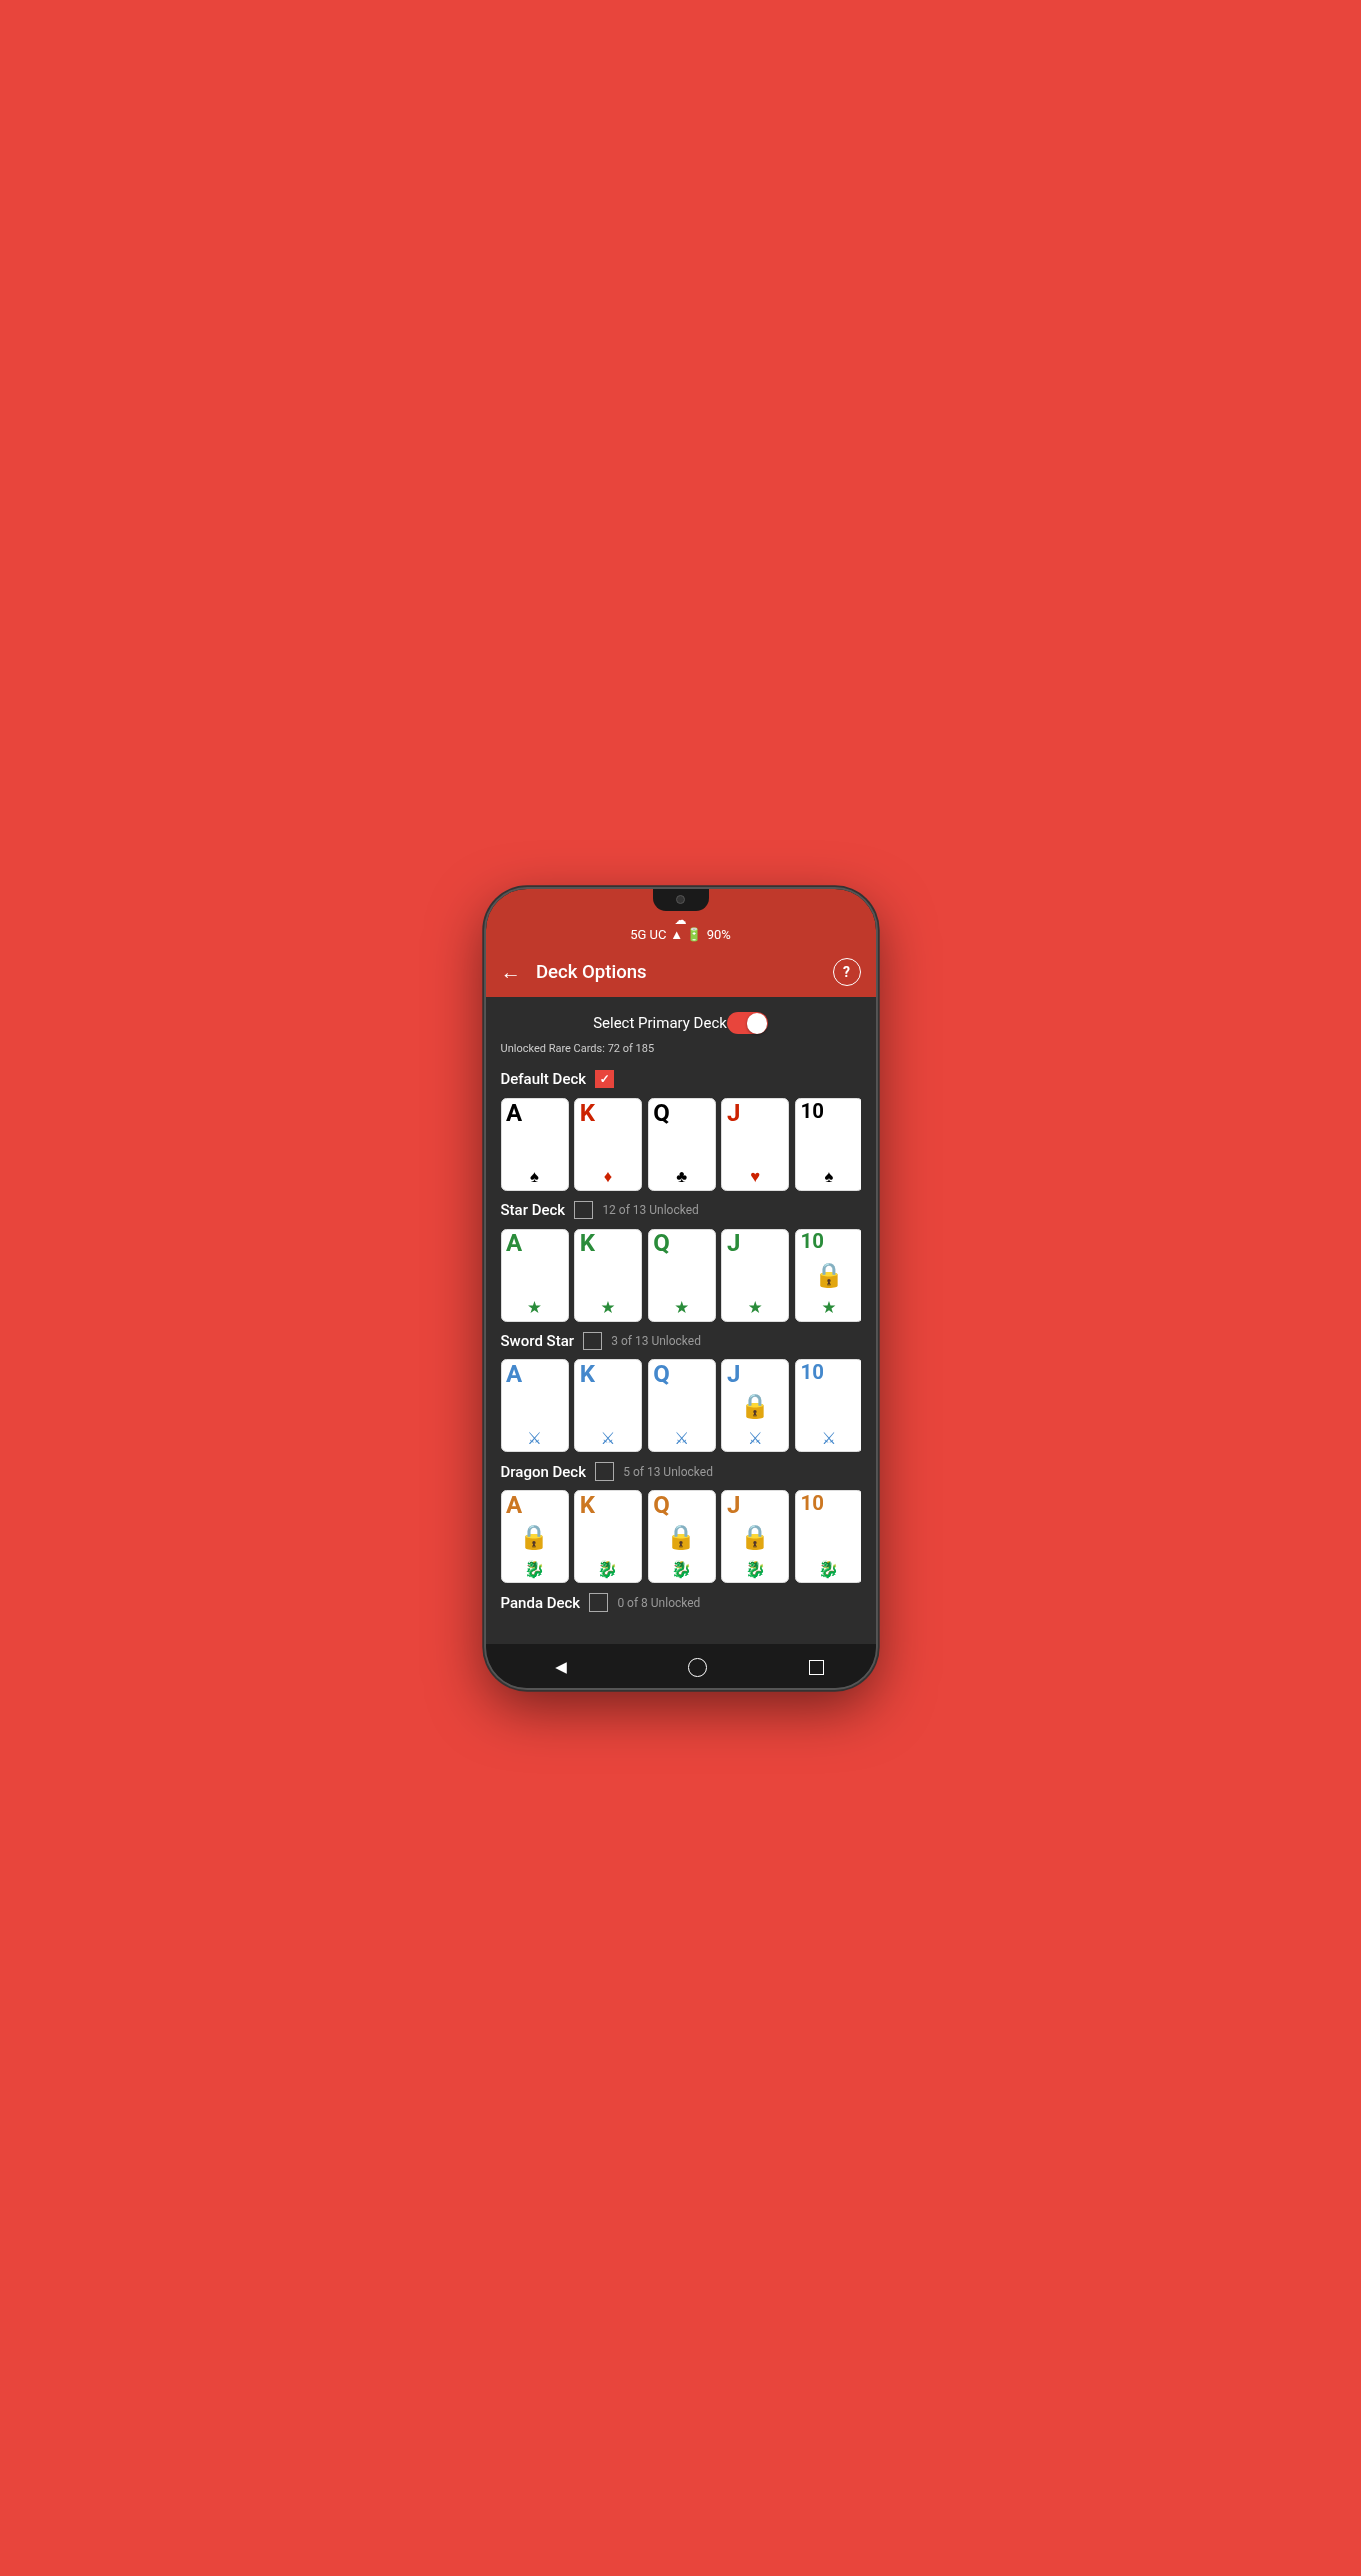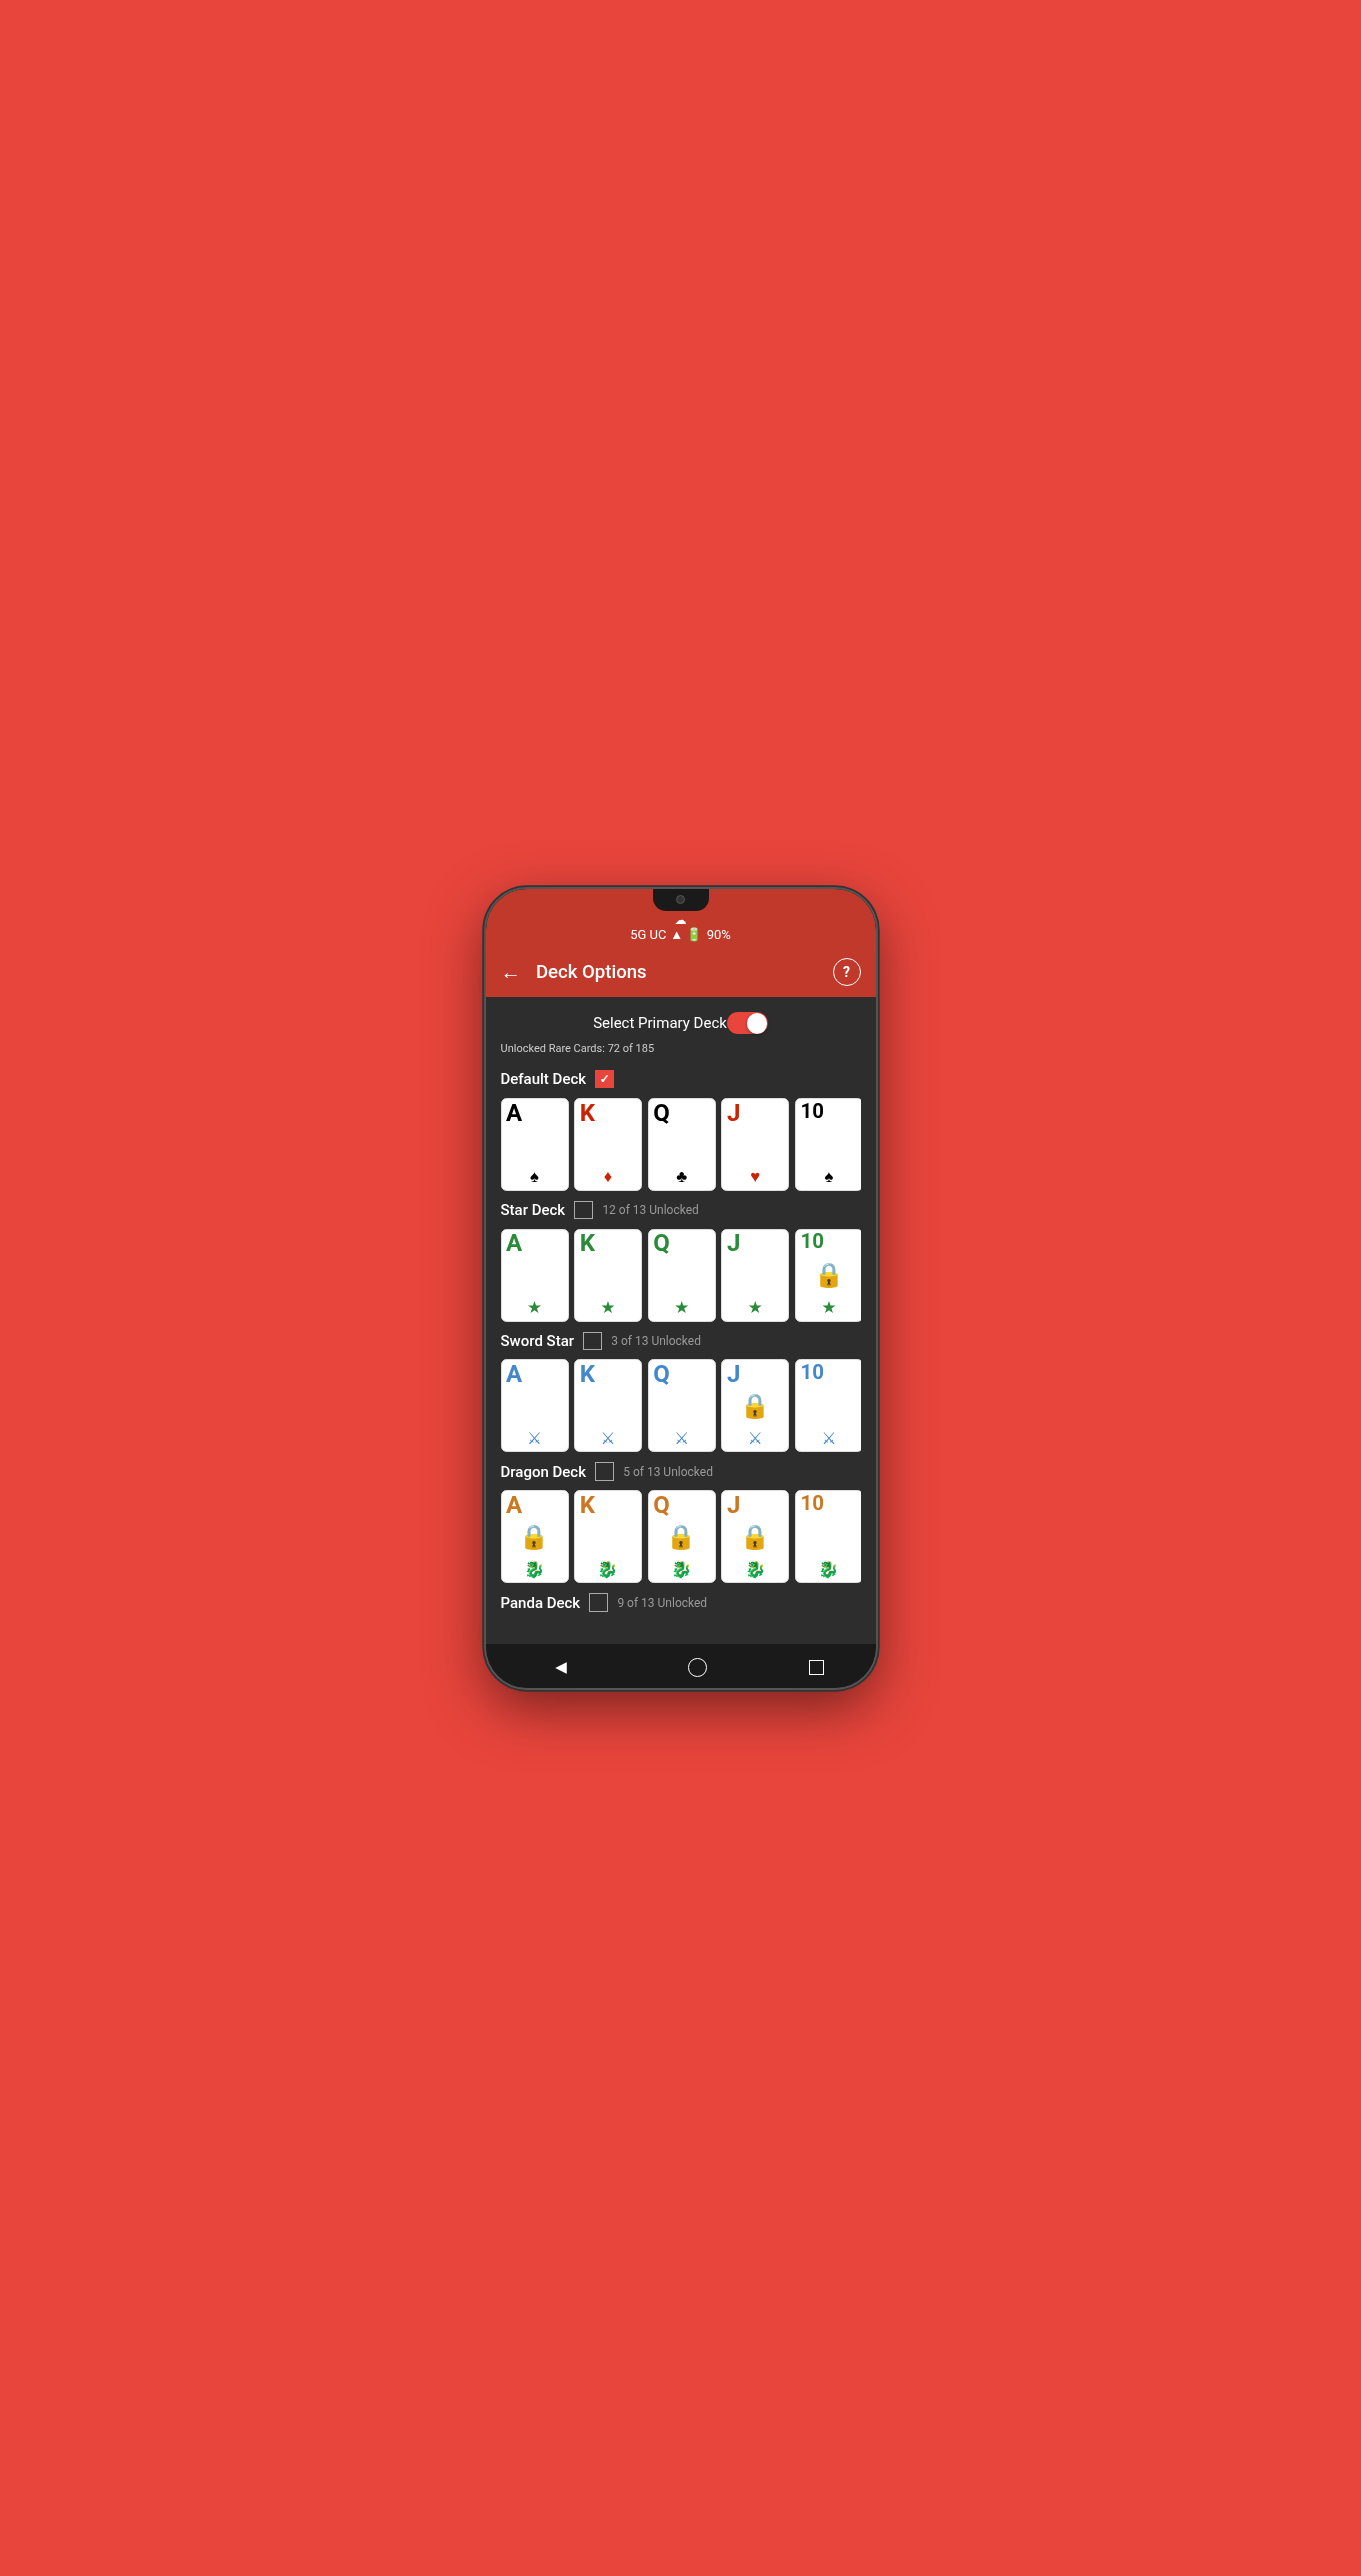--- a/index.html
+++ b/index.html
@@ -411,21 +411,21 @@
               <div class="card">
                 <div style="position: absolute; top: 1.9px; left: 4.6px; font-size: 20.4px; font-weight: bold; color: rgb(204, 119, 34); line-height: 1;">10</div>
                 <div style="position: absolute; bottom: 3.7px; left: 50%; transform: translateX(-50%); font-size: 16.7px; color: rgb(204, 119, 34); line-height: 1;">🐉</div>
               </div>
             </div>
           </div>
           <div class="deck-section">
             <div class="deck-header">
               <span class="deck-name">Panda Deck</span>
               <div class="deck-checkbox"></div>
-              <span class="deck-unlock-text">9 of 13 Unlocked</span>
+              <span class="deck-unlock-text">0 of 8 Unlocked</span>
             </div>
           </div>
         </div>
     </div>
 
     <div class="bottom-nav">
       <div class="nav-btn nav-triangle">◀</div>
       <div class="nav-circle"></div>
       <div class="nav-square"></div>
     </div>

